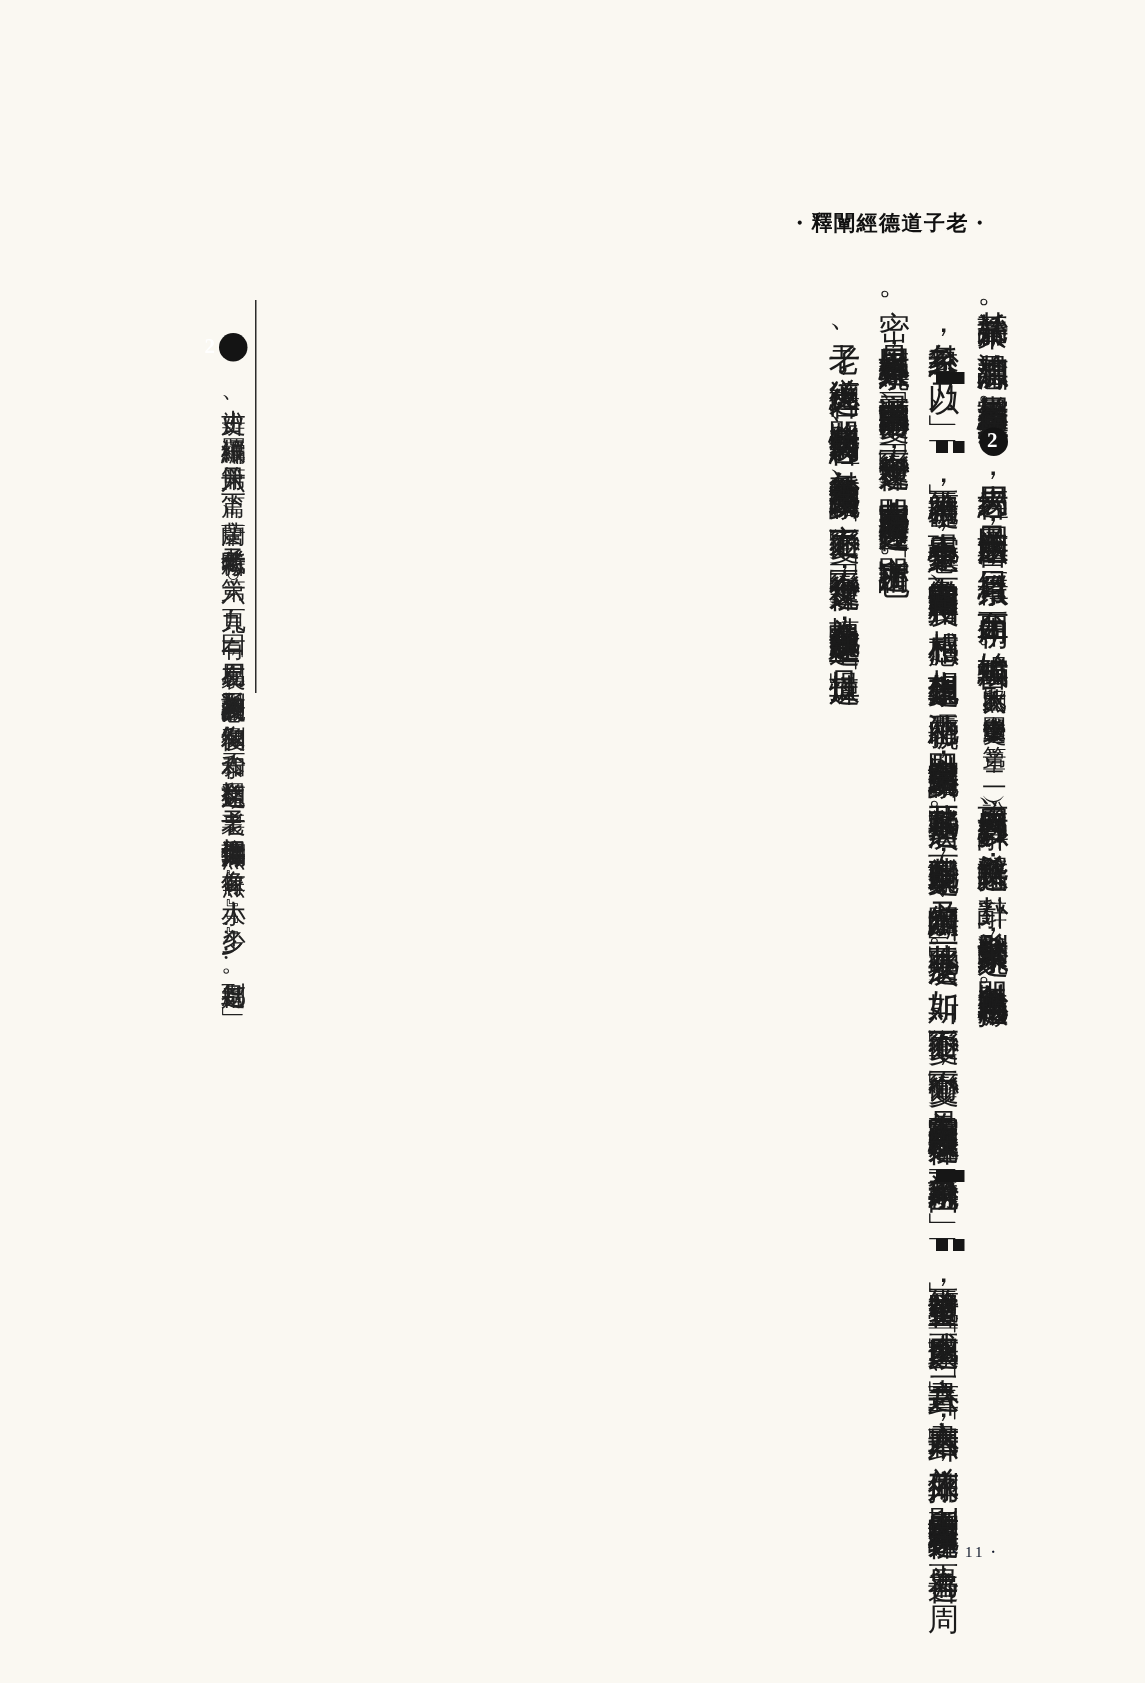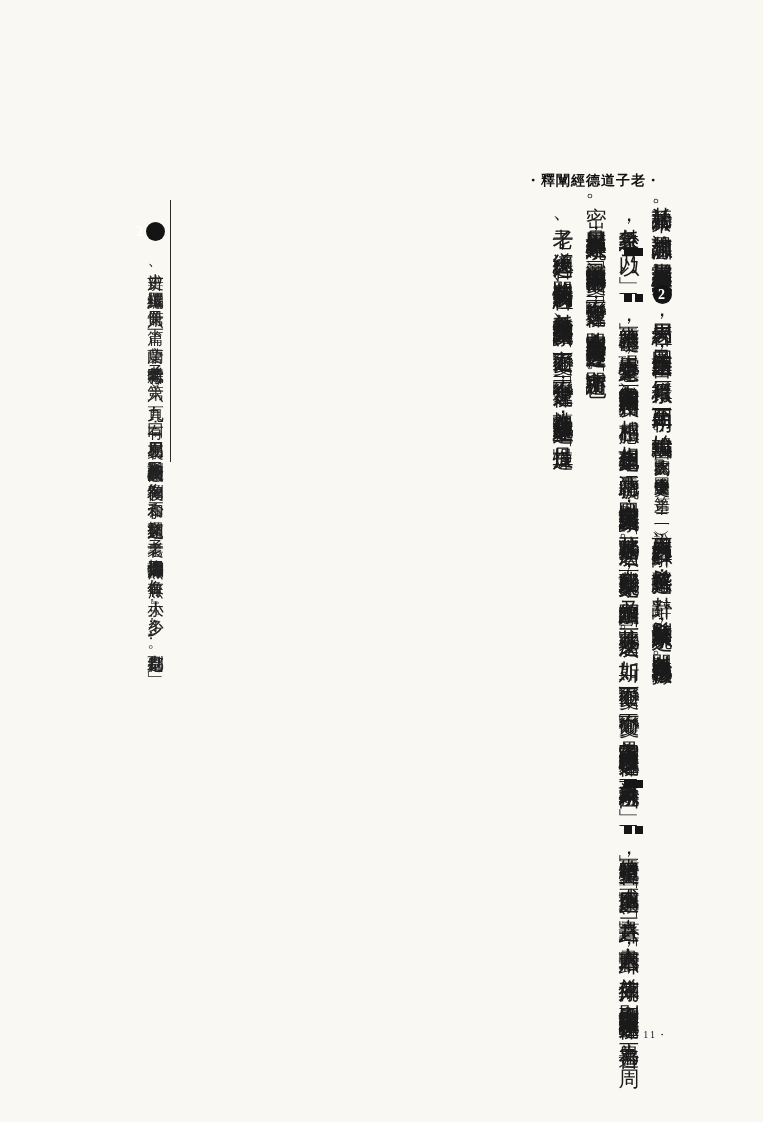--- a/index.html
+++ b/index.html
@@ -55,21 +55,21 @@
     width:19px; height:19px; margin:2px 0; border-radius:50%;
     background:#141414; color:#fff; font-size:14px; line-height:19px;
     text-align:center; font-weight:bold;
   }
 </style>
 </head>
 <body>
 
 <div>
 
-  <div class="running-head vtext0" style="writing-mode:horizontal-tb;margin-top:32px;">・釋闡經德道子老・</div>
+  <div class="running-head vtext0" style="writing-mode:horizontal-tb;">・釋闡經德道子老・</div>
 
   <div id="main-text" class="vtext">
     <p><span class="glyphify">其託始於黃帝。論其思想淵源，當於周易古經之卦象系統有所契悟。<span class="circnum">2</span>夫周易古經，乃周民族之筮法用書，經日積月累，至西周初年，始編輯成書。</span><span class="small-note">（此取劉大杰、中國文學發達史、第一章、二、之說）</span><span>而周易古經乃以卦辭、爻辭解惑指迷；卦辭、爻辭則繫於卦象系統之下，即以卦象系統為超越根據。</span></p>
     <p class="indented glyphify">卦象系統，乃以「<span class="hexline yang"></span>」、「<span class="hexline yin"></span>」兩符號為基礎，表現心靈中之意象，而象徵宇宙人間兩種相對相反、相感相應、相生相剋之現象。憑此兩符號，即足以窮盡宇宙人間諸現象，此其「變動不居」之一層次。而此變動不居之現象，乃永續無間斷，此其「不變」之一層次。如斯，「變而不變」、「不變而變」，是為宇宙人間永無終止以發展之「規律」。至於卦象系統再由「<span class="hexline yang"></span>」、「<span class="hexline yin"></span>」兩符號交錯重疊，成兩畫之「四象」、三畫之「八卦」、六畫之「六十四卦」，並依序排列，則所窮盡之宇宙人間諸現象之「規律」，更為普遍、周密。是以周易古經之卦象系統，實已蘊涵宇宙人間「變而不變」、「不變而變」之「規律」，此即宇宙人間之發展所共同遵行之途徑，亦即所謂「道」也。</p>
     <p class="indented">老子、道德經之內容，即將其所契悟於周易古經、卦象系統所蘊涵宇宙人間諸現象、之「變而不變」、「不變不變」之「規律」，轉為觀念化系統之建立並申述，且提煉「道」</p>
   </div>
 
   <div class="fn-rule"></div>
 
   <div id="footnote" class="vtext glyphify"><span class="circnum">2</span>　古史辨、羅根澤編、第六冊、下篇，唐蘭、老子時代新考、第六○九頁，有曰：「在周易裏，對列了許多相反的觀念，像剝和復，否和泰，損和益之類。老子裏，把這個方法弄得爛熟，像『有無』、『大小』、『多少』……到處都是。」</div>

